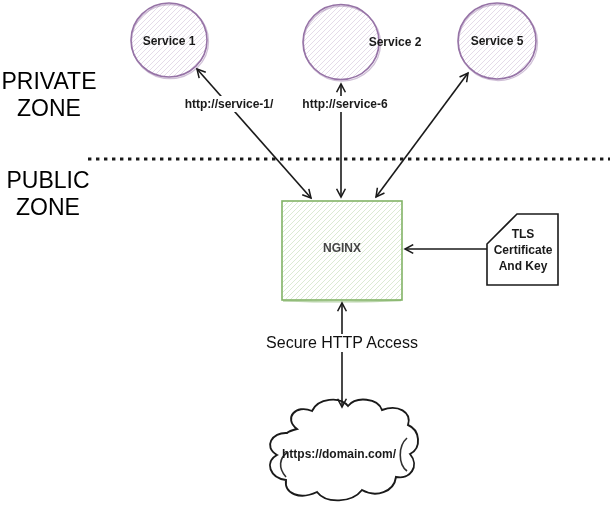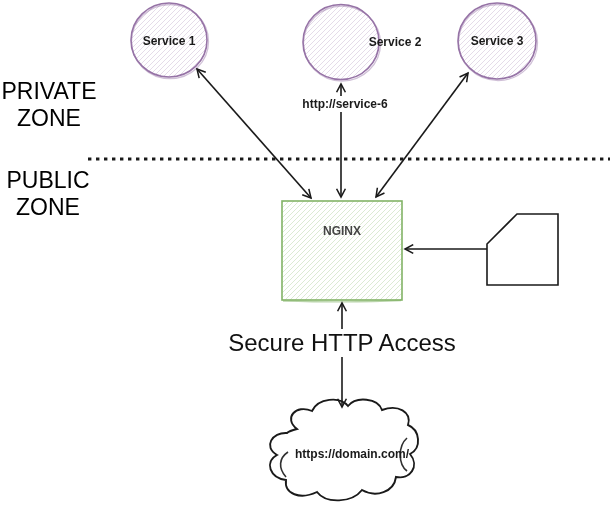--- a/index.html
+++ b/index.html
@@ -4,21 +4,21 @@
 <style>
   html,body{margin:0;padding:0;background:#ffffff;}
   #canvas{position:relative;width:610px;height:511px;background:#ffffff;overflow:hidden;
           font-family:"Liberation Sans",sans-serif;}
   #canvas svg{position:absolute;left:0;top:0;}
   .label{position:absolute;transform:translate(-50%,-50%);color:#1a1a1a;
          text-align:center;white-space:pre-line;pointer-events:none;}
   .small{font-size:12px;line-height:16px;font-weight:bold;}
   .edge-label{background:#ffffff;padding:0 2px;white-space:nowrap;}
   .zone-label{font-size:23px;line-height:1.18;color:#000;}
-  .big-label{font-size:24px;background:#ffffff;padding:0 5px;white-space:nowrap;color:#111;}
+  .big-label{font-size:16px;background:#ffffff;padding:0 5px;white-space:nowrap;color:#111;}
 </style>
 </head>
 <body>
 
 <div id="canvas">
 
   <svg width="610" height="511" viewBox="0 0 610 511">
     <defs>
       <pattern id="hatchP" width="5" height="5" patternUnits="userSpaceOnUse">
         <path d="M0,5 L5,0 M-1,1 L1,-1 M4,6 L6,4" stroke-width="1" fill="none" stroke="rgba(150,115,166,0.25)"></path>
@@ -71,27 +71,31 @@
       <path d="M407,438 C 398,446 398,464 407,471" fill="none" stroke-width="1.6" opacity="0.9" stroke="#1a1a1a"></path>
     </g>
 
     <path d="M197,69 L311,198" fill="none" stroke-width="1.6" marker-start="url(#arw)" marker-end="url(#arw)" stroke="#1a1a1a"></path>
     <path d="M341,84 L341,197" fill="none" stroke-width="1.6" marker-start="url(#arw)" marker-end="url(#arw)" stroke="#1a1a1a"></path>
     <path d="M468,73 L376,197" fill="none" stroke-width="1.6" marker-start="url(#arw)" marker-end="url(#arw)" stroke="#1a1a1a"></path>
     <path d="M487,249 L405,249" fill="none" stroke-width="1.6" marker-end="url(#arw)" stroke="#1a1a1a"></path>
     <path d="M342,303 L342,407" fill="none" stroke-width="1.6" marker-start="url(#arw)" marker-end="url(#arw)" stroke="#1a1a1a"></path>
   </svg>
 
-  <div class="label zone-label" style="left:49px;top:105px;">PRIVATE
+  <div class="label zone-label" style="left:49px;top:95px;">PRIVATE
 ZONE</div>
   <div class="label zone-label" style="left:48px;top:194px;">PUBLIC
 ZONE</div>
 
   <div class="label small" style="left:169px;top:41px;">Service 1</div>
   <div class="label small" style="left:355px;top:42px;margin-left:40px;">Service 2</div>
-  <div class="label small" style="left:497px;top:41px;">Service 3</div>
-  <div class="label small" style="left:342px;top:231px;color:#444;text-align:right;">NGINX</div>
-  <div class="label small" style="left:352px;top:454px;text-align:center;">https://domain.com/</div>
+  <div class="label small" style="left:497px;top:41px;">Service 5</div>
+  <div class="label small" style="left:342px;top:248px;color:#444;text-align:right;">NGINX</div>
+  <div class="label small" style="left:523px;top:250px;">TLS
+Certificate
+And Key</div>
+  <div class="label small" style="left:339px;top:454px;text-align:center;">https://domain.com/</div>
 
+  <div class="label small edge-label" style="left:229px;top:104px;">http://service-1/</div>
   <div class="label small edge-label" style="left:345px;top:104px;">http://service-6</div>
   <div class="label big-label" style="left:342px;top:343px;">Secure HTTP Access</div>
 
 </div>
 
 </body></html>

